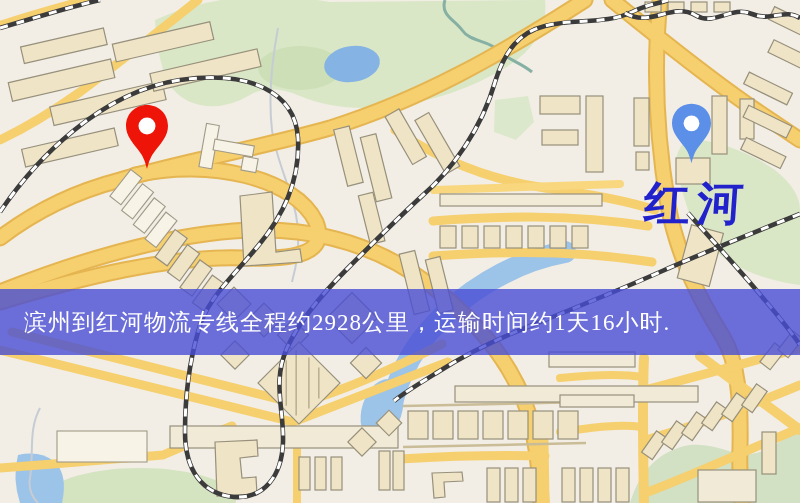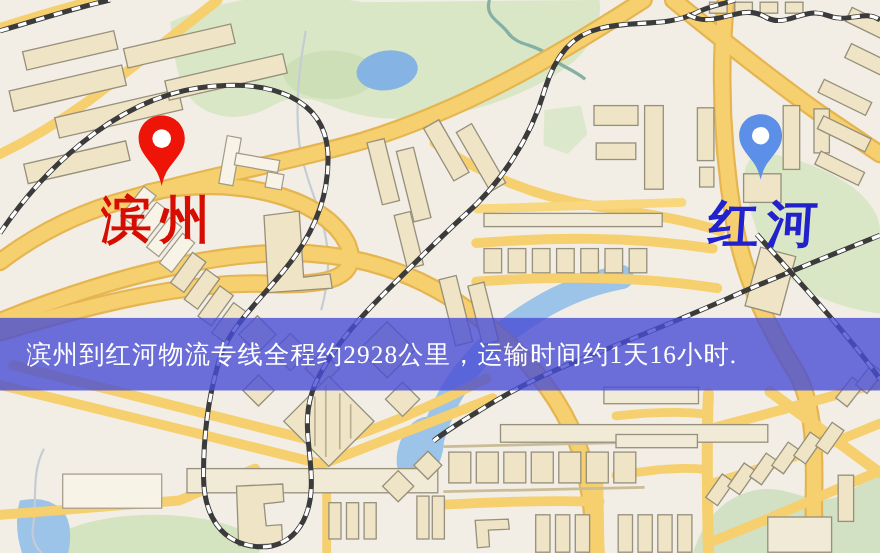--- a/index.html
+++ b/index.html
@@ -266,21 +266,20 @@
         <use href="#rwD" class="rail-dash"></use>
       <use href="#rwE" class="rail-base"></use>
         <use href="#rwE" class="rail-dash"></use>
     </g>
   </svg>
 
   <svg class="pin" style="left:123px;top:103px;" width="48" height="70" viewBox="0 0 48 70">
     <path d="M24,2 C12,2 3,11 3,23 C3,33 10,40 16,48 C20,53 22,58 24,66 C26,58 28,53 32,48 C38,40 45,33 45,23 C45,11 36,2 24,2 Z" fill="#ee1508"></path>
     <circle cx="24" cy="23" r="8.5" fill="#ffffff"></circle>
   </svg>
-  <div class="place-label label-origin">滨州</div>
 
   <svg class="pin" style="left:668px;top:102px;" width="47" height="65" viewBox="0 0 48 70">
     <path d="M24,2 C12,2 3,11 3,23 C3,33 10,40 16,48 C20,53 22,58 24,66 C26,58 28,53 32,48 C38,40 45,33 45,23 C45,11 36,2 24,2 Z" fill="#5b8fe8"></path>
     <circle cx="24" cy="23" r="8.5" fill="#ffffff"></circle>
   </svg>
   <div class="place-label label-dest">红河</div>
 
   <div class="banner">
     <span class="banner-text">滨州到红河物流专线全程约2928公里，运输时间约1天16小时.</span>
   </div>

